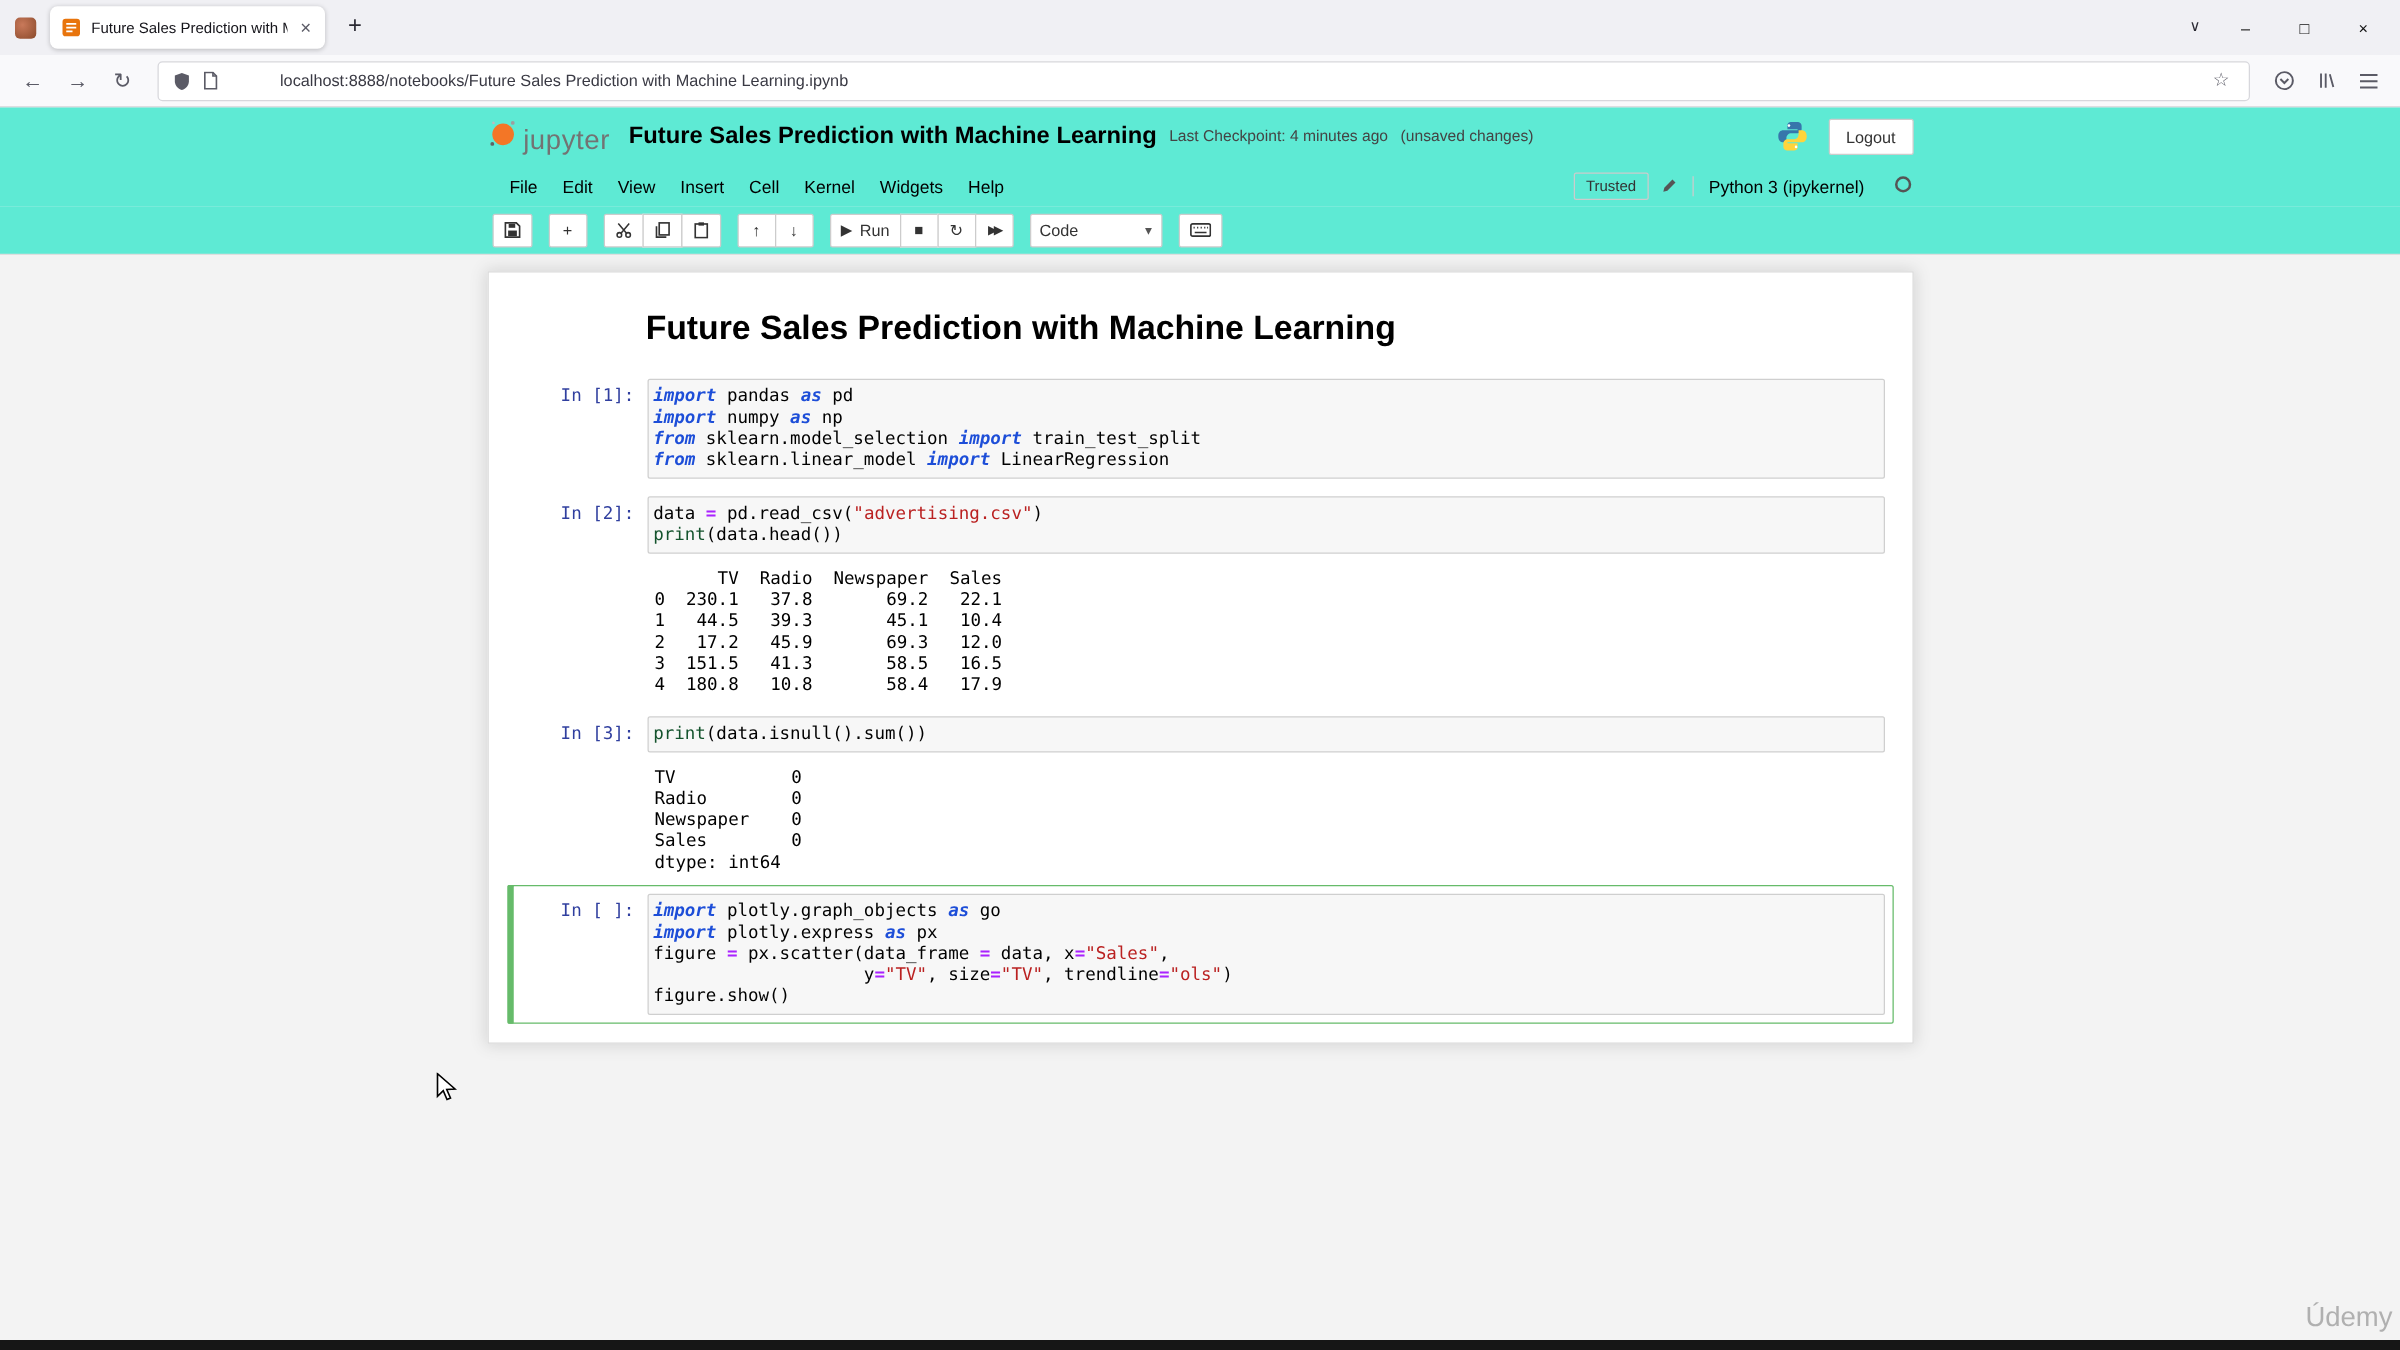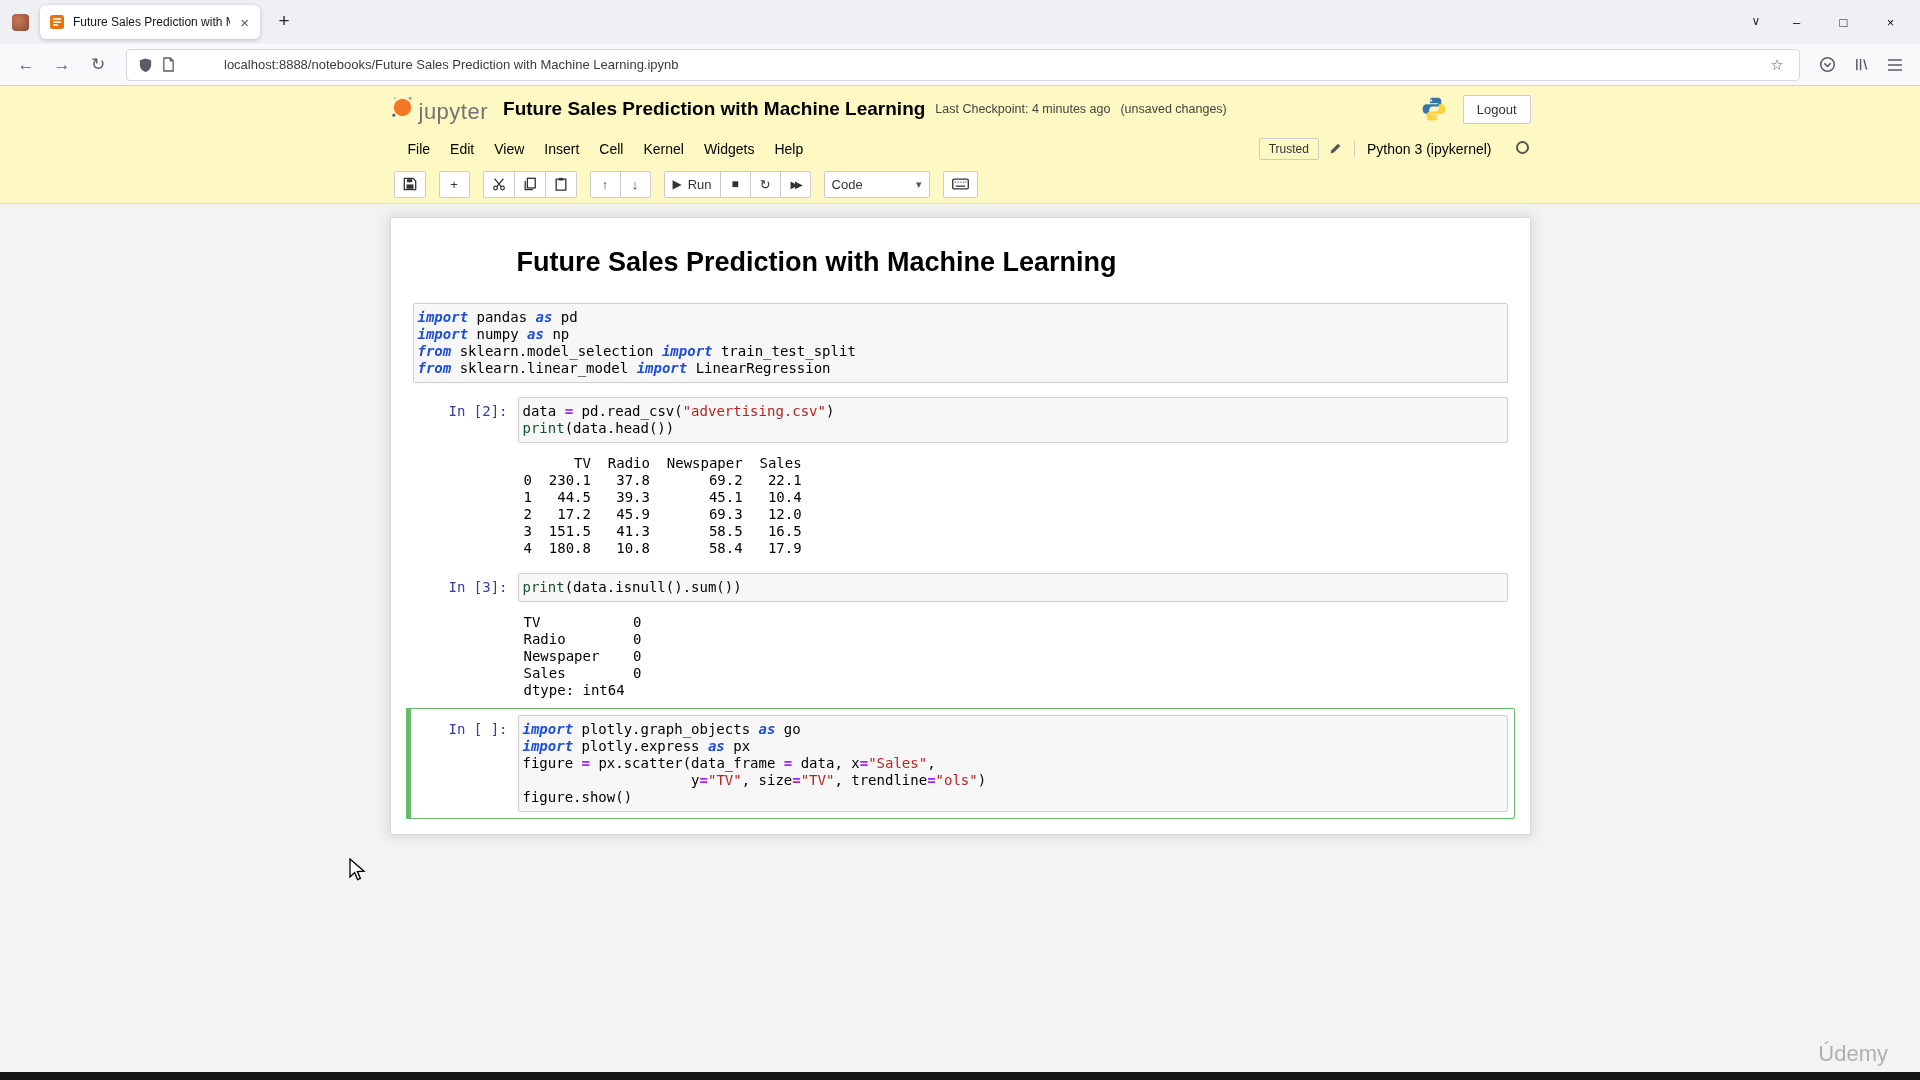--- a/index.html
+++ b/index.html
@@ -35,21 +35,21 @@
     display:flex; align-items:center; padding:0 10px; gap:4px; }
   .nav-btn { width:32px; height:32px; border-radius:4px; text-align:center; line-height:32px;
     font-size:17px; color:#5b5b66; flex:none; }
   .urlbar { flex:1; height:32px; background:#fff; border:1px solid #d7d7dc; border-radius:4px;
     display:flex; align-items:center; gap:9px; padding:0 11px; margin:0 8px; }
   .url-text { flex:1; font-size:13px; color:#3a3a44; white-space:nowrap; overflow:hidden;padding-left:40px; }
   .icon-btn { width:30px; height:30px; display:flex; align-items:center; justify-content:center;
     border-radius:4px; flex:none; }
 
   
-  .jp-block { background:#fef9c3; }
+  .jp-block { background:#5eead4; }
   .jp-inner { width:1141px; margin:0 auto; display:flex; align-items:center; }
   .jp-header .jp-inner { height:46px; }
   .jp-logo { display:flex; align-items:baseline; gap:4px; }
   .jp-logo-text { font-size:22px; color:#737373; letter-spacing:.5px; }
   .nb-title { margin-left:15px; font-size:19px; font-weight:bold; color:#000; }
   .nb-checkpoint { margin-left:10px; font-size:12.5px; color:#444; }
   .nb-unsaved { margin-left:10px; font-size:12.5px; color:#444; }
   .jp-header-right { margin-left:auto; display:flex; align-items:center; gap:16px; }
   .logout-btn { border:1px solid #ccc; border-radius:2px; background:#fff; font-size:13px;
     color:#333; padding:6px 13px; font-family:inherit; }
@@ -104,21 +104,21 @@
   .tok-k { color:#1d4ed8; font-weight:bold;font-style:italic; }
   .tok-o { color:#AA22FF; font-weight:bold; }
   .tok-s { color:#BA2121; }
   .tok-b { color:#14532d; }
   .tok-p { color:#000; }
   .output-row { display:flex; padding-top:8px; }
   .output-text { padding:4px 0 2px 6px; }
 
   
   .taskbar-strip { position:absolute; left:0; right:0; bottom:0; height:8px; background:#161616; }
-  .watermark { position:absolute; right:32px; bottom:13px; font-size:22px;
+  .watermark { position:absolute; right:6px; bottom:13px; font-size:22px;
     color:rgba(110,110,110,.5); }
   .mouse-cursor { position:absolute; left:348px; top:858px; pointer-events:none; }
   svg { display:block; }
 </style>
 </head>
 <body>
 
 <div class="tabbar">
   <div class="app-icon"></div>
   <div class="tab">
@@ -304,20 +304,21 @@
 
 <div class="site">
   <div class="notebook-container">
     <div class="heading-row">
       <div class="prompt-col"></div>
       <h1 class="nb-h1">Future Sales Prediction with Machine Learning</h1>
     </div>
     <div>
         <div class="cell">
           <div class="input-row">
+            <div class="prompt">In [1]:</div>
             <div class="input-area">
               <div class="code-line"><span class="tok-k">import</span><span class="tok-p"> pandas </span><span class="tok-k">as</span><span class="tok-p"> pd</span></div>
               <div class="code-line"><span class="tok-k">import</span><span class="tok-p"> numpy </span><span class="tok-k">as</span><span class="tok-p"> np</span></div>
               <div class="code-line"><span class="tok-k">from</span><span class="tok-p"> sklearn.model_selection </span><span class="tok-k">import</span><span class="tok-p"> train_test_split</span></div>
               <div class="code-line"><span class="tok-k">from</span><span class="tok-p"> sklearn.linear_model </span><span class="tok-k">import</span><span class="tok-p"> LinearRegression</span></div>
             </div>
           </div>
         </div>
         <div class="cell">
           <div class="input-row">

